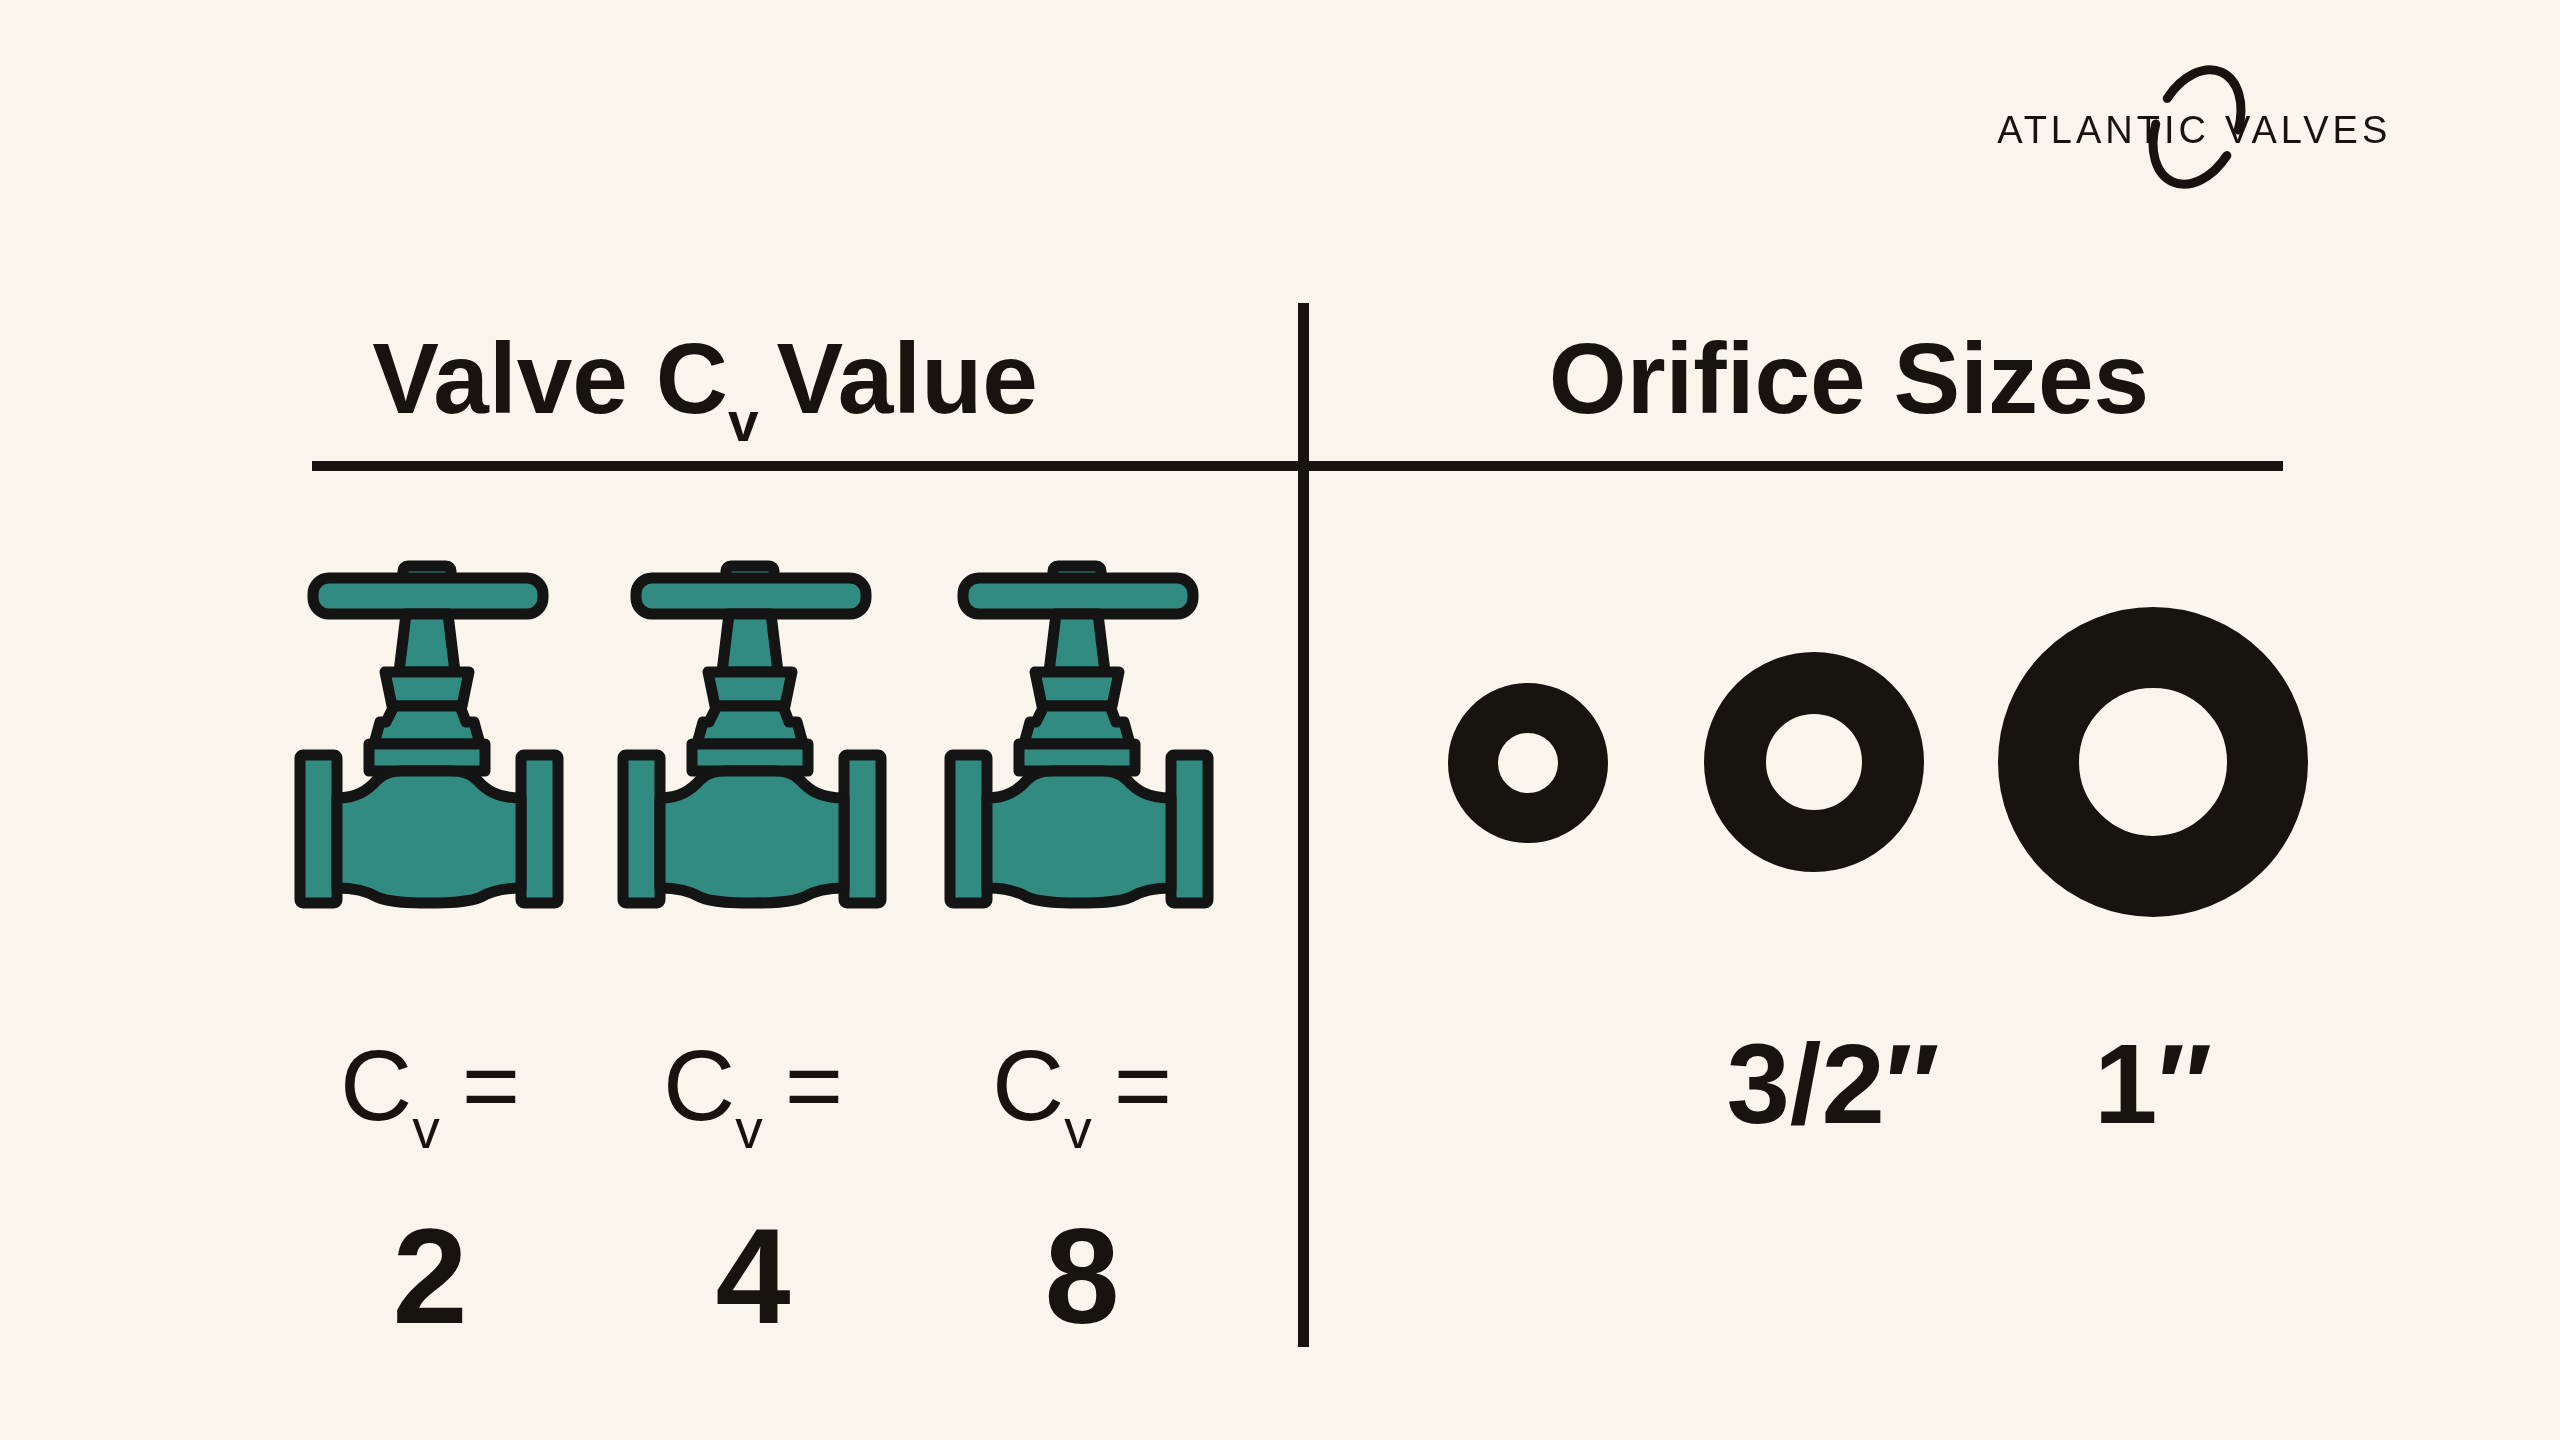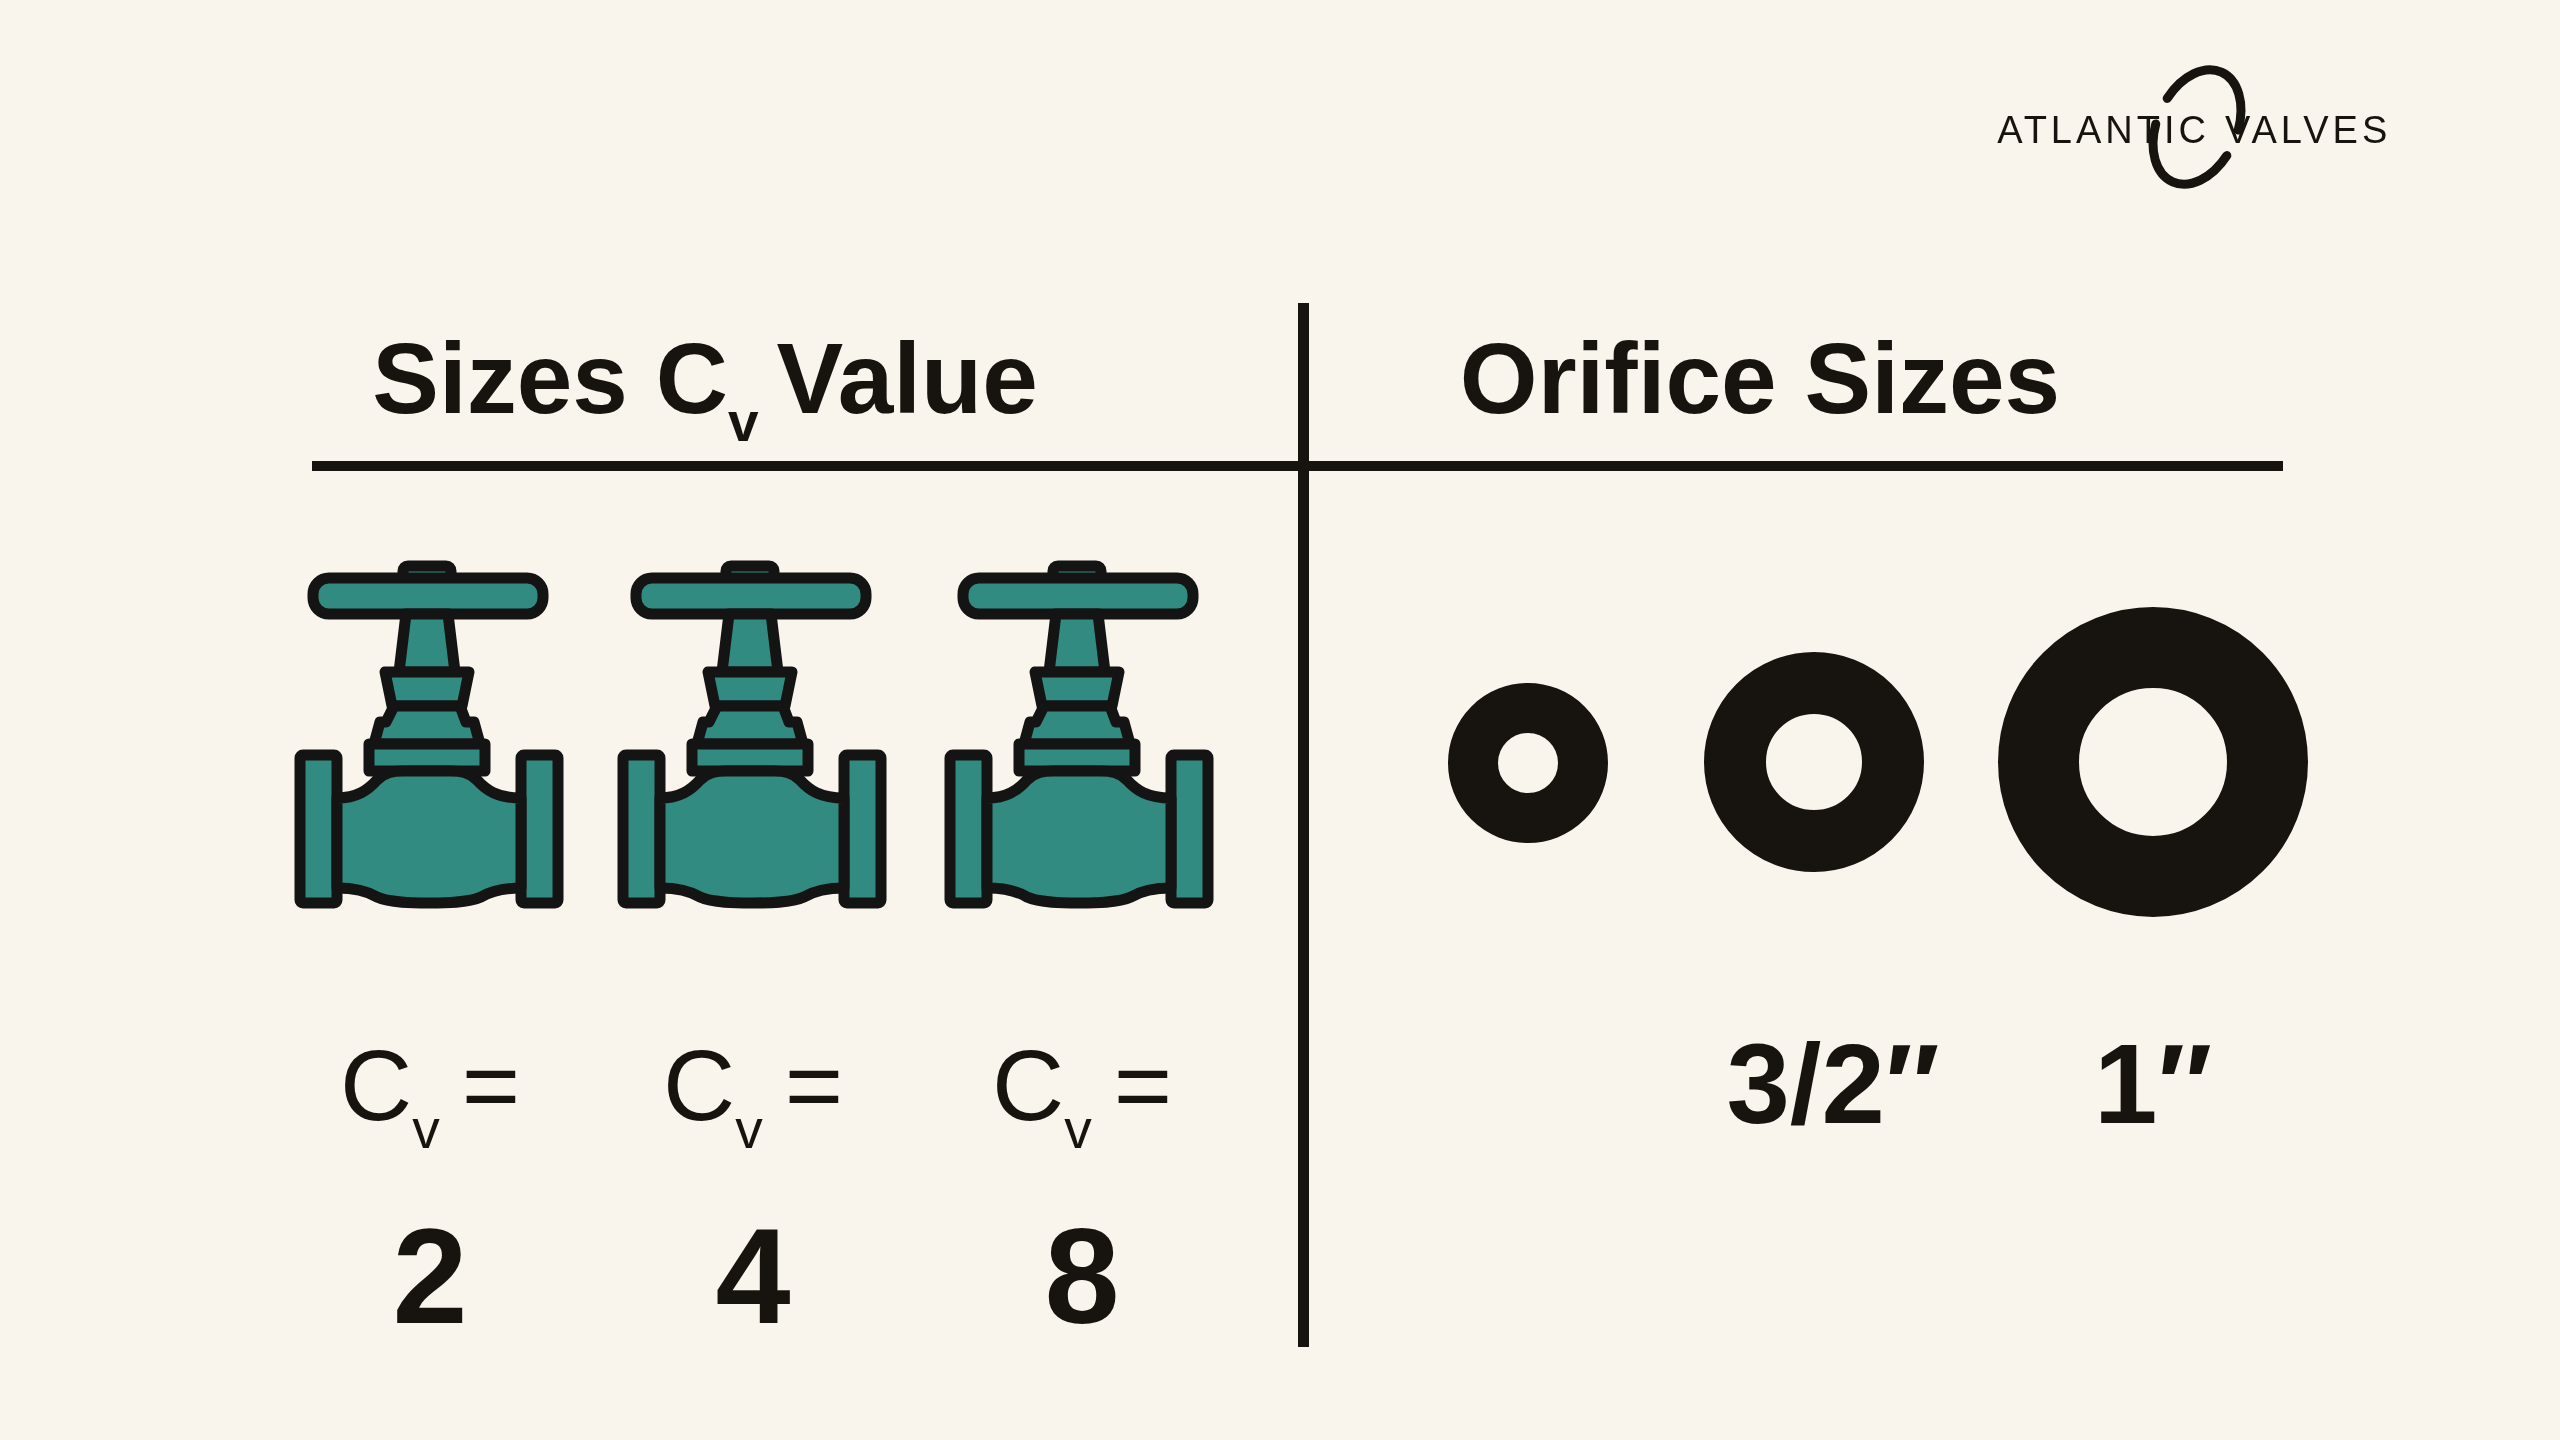--- a/index.html
+++ b/index.html
@@ -75,23 +75,23 @@
     </symbol>
   </svg>
 
   <svg class="logo-svg" viewBox="0 0 430 140">
     <ellipse class="swoosh" cx="212" cy="72" rx="40" ry="60" transform="rotate(24 212 72)" pathLength="316" stroke-dasharray="130 28" stroke-dashoffset="144"></ellipse>
     <text class="logo-text" x="225" y="88" text-anchor="end">ATLANTIC</text>
     <text class="logo-text" x="240" y="88" text-anchor="start">VALVES</text>
   </svg>
 
   <div class="abs centered col-header" style="left:705px">
-    <span>Sizes C</span><span class="sub">v</span><span class="hdr-suffix">Value</span>
+    <span>Valve C</span><span class="sub">v</span><span class="hdr-suffix">Value</span>
   </div>
-  <div class="abs centered col-header" style="left:1760px">Orifice Sizes</div>
+  <div class="abs centered col-header" style="left:1849px">Orifice Sizes</div>
 
   <div class="abs rule-h"></div>
   <div class="abs rule-v"></div>
 
   <svg class="valve-svg valve-1" viewBox="0 0 272 352">
       <use href="#valve-icon"></use>
     </svg>
   <svg class="valve-svg valve-2" viewBox="0 0 272 352">
       <use href="#valve-icon"></use>
     </svg>

